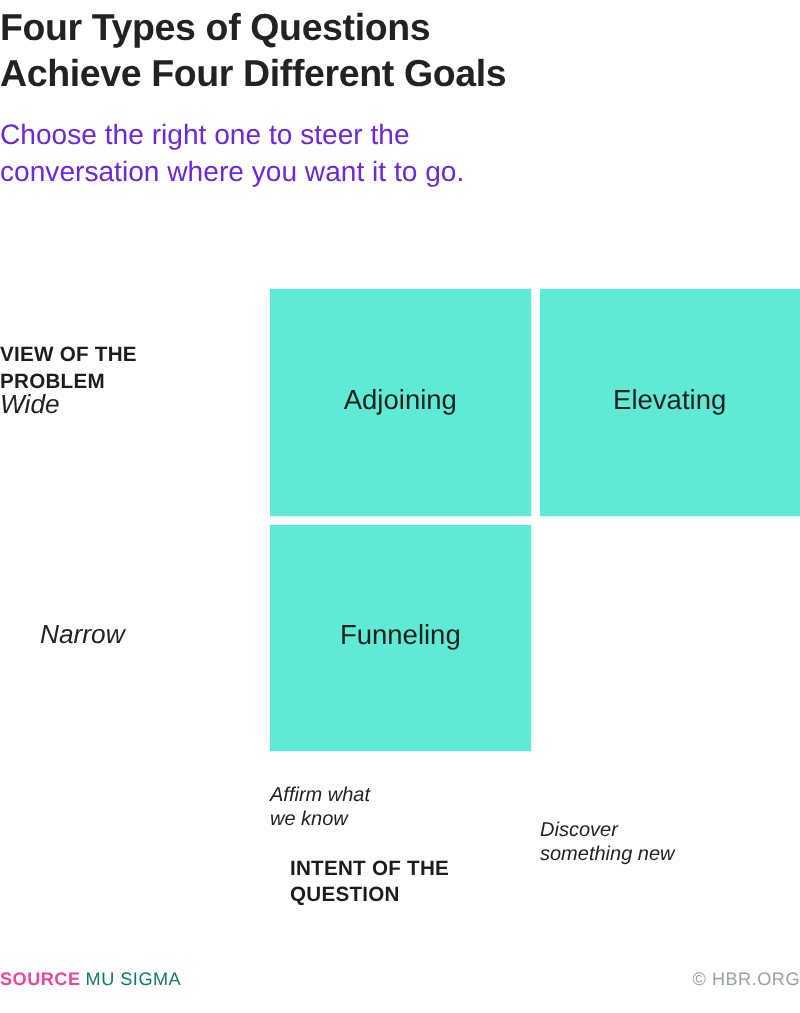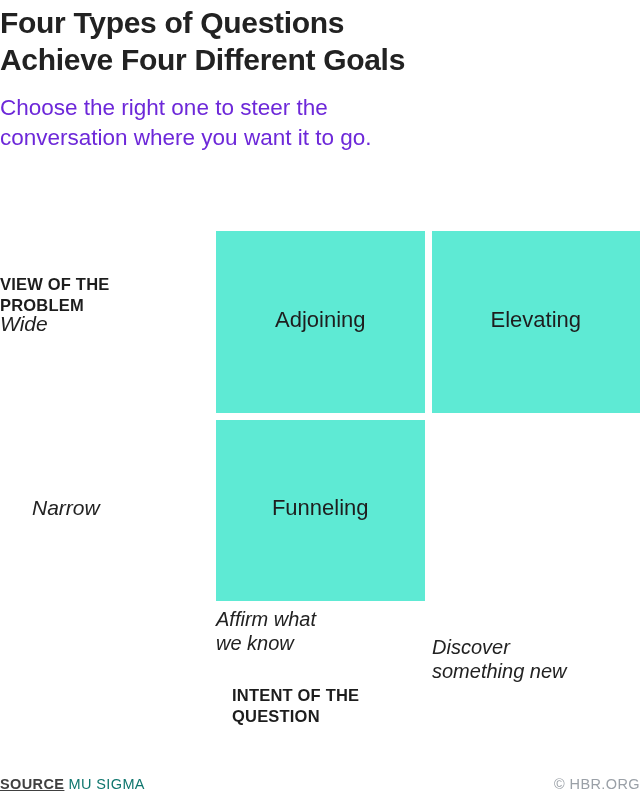--- a/index.html
+++ b/index.html
@@ -102,22 +102,22 @@
     font-size: 22px;
     color: #1e1e1e;
     line-height: 1;
     position: relative;
     top: -2px;
   }
 
   
   .x-tick {
     position: absolute;
-    top: 383px;
-    font-size: 20px;
+    top: 403px;
+    font-size: 16px;
     font-style: italic;
     line-height: 1.18;
     color: #222222;
     white-space: pre-line;
   }
   #x-tick-affirm   { left: 216px; width: 205px; }
   #x-tick-discover { left: 432px; width: 208px; margin-top: 28px; }
 
   
   #x-axis-title {
@@ -146,22 +146,21 @@
     color: #8b9097;
   }
   #source-block {
     position: absolute;
     left: 0;
     top: 0;
     white-space: nowrap;
   }
   #source-label {
     font-weight: bold;
-    color: #404040;
-    text-decoration: underline;
+    color: #ec4899;
   }
   #source-value {
     font-weight: normal;
     color: #0f766e;
     margin-left: 4px;
   }
   #copyright {
     position: absolute;
     right: 0;
     top: 0;

